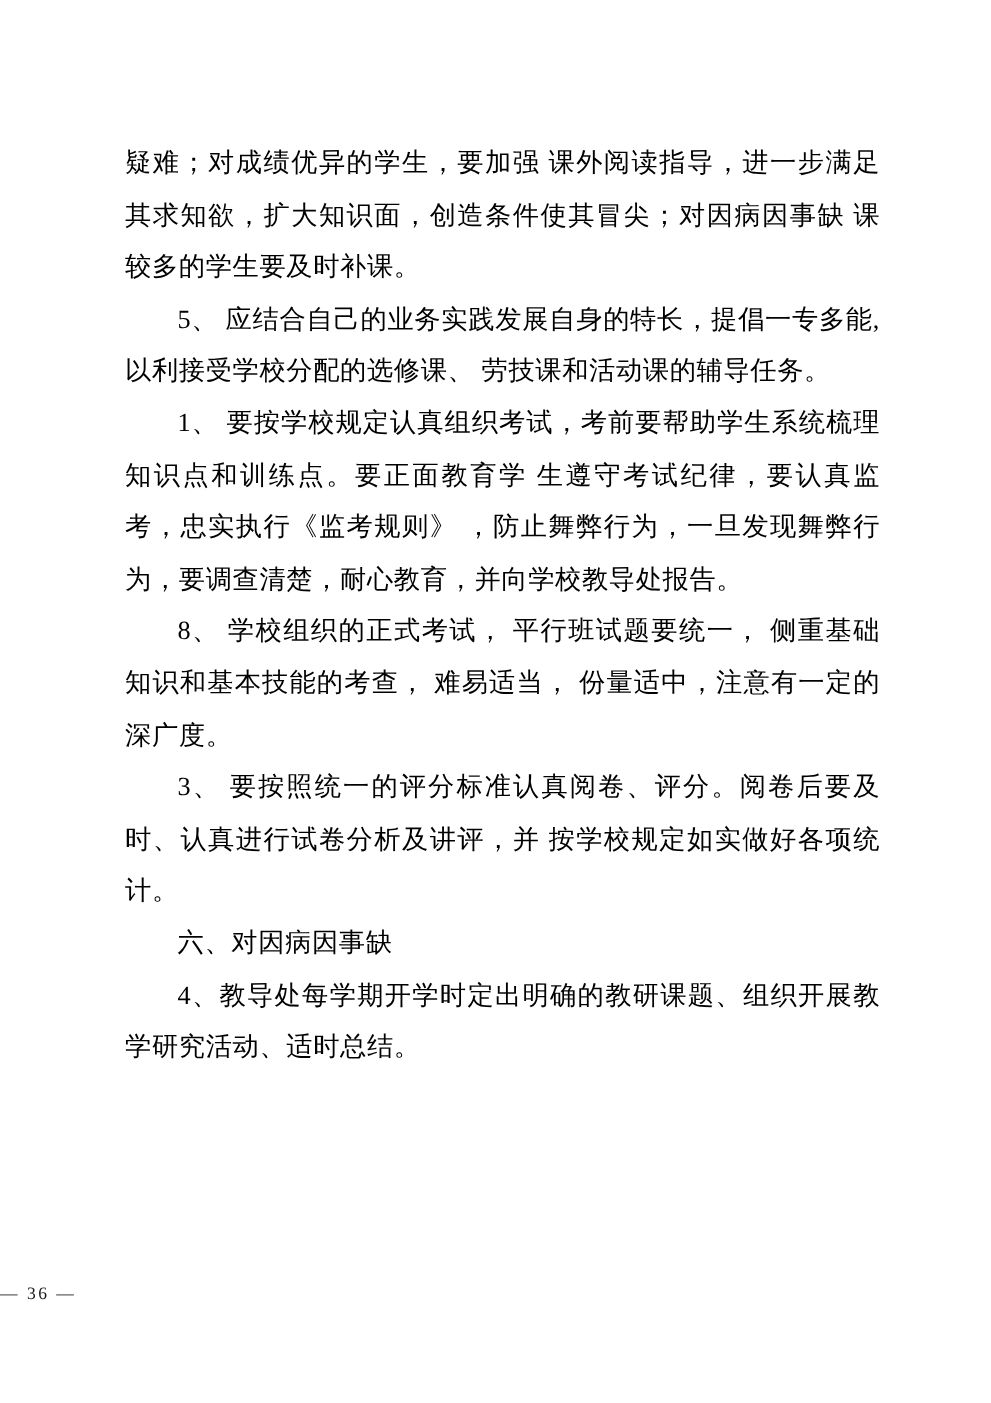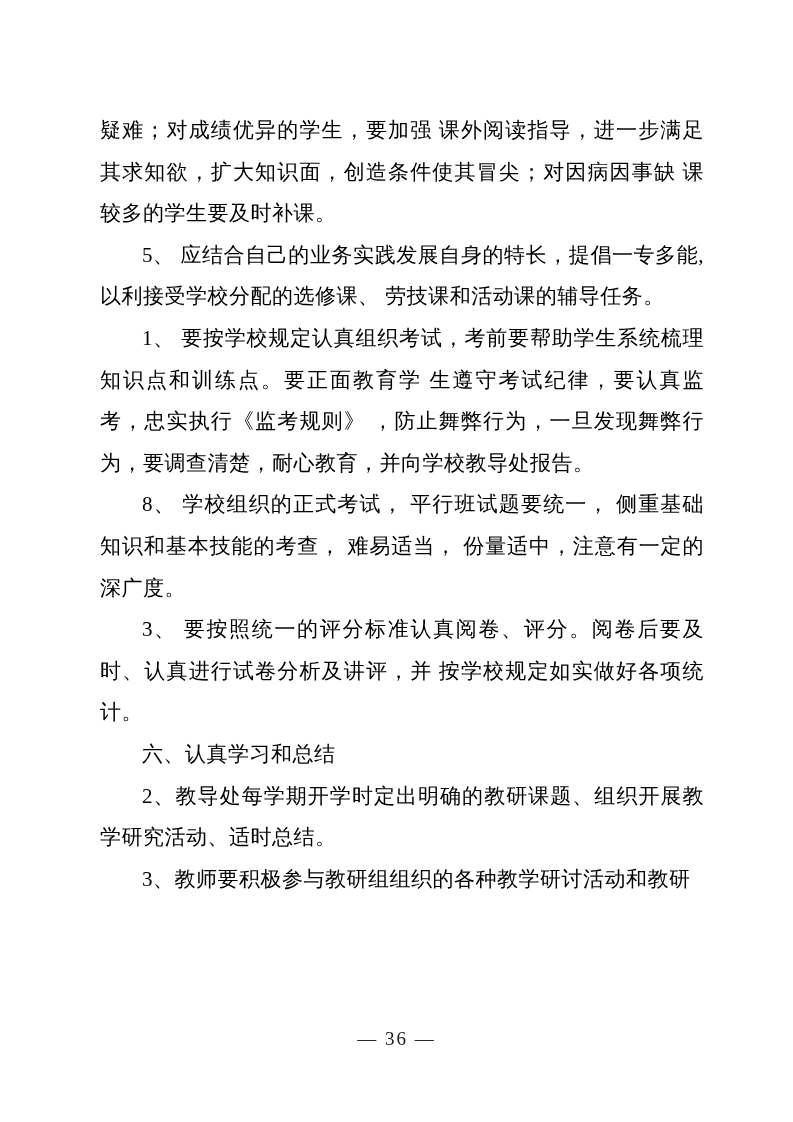--- a/index.html
+++ b/index.html
@@ -31,37 +31,36 @@
     padding: 0;
   }
   .doc-body p.indent {
     text-indent: 2em;
   }
   .page-footer {
     position: absolute;
     left: 0;
     top: 1028px;
     width: 100%;
-    text-align: center;
-    font-size: 19px;
+    text-align: left;
+    font-size: 14px;
     color: #1a1a1a;
     letter-spacing: 2px;
   }
 </style>
 </head>
 <body>
 
 <div class="page">
 
   <div class="doc-body">
     <p>疑难；对成绩优异的学生，要加强 课外阅读指导，进一步满足其求知欲，扩大知识面，创造条件使其冒尖；对因病因事缺 课较多的学生要及时补课。</p>
     <p class="indent">5、 应结合自己的业务实践发展自身的特长，提倡一专多能,以利接受学校分配的选修课、 劳技课和活动课的辅导任务。</p>
     <p class="indent">1、 要按学校规定认真组织考试，考前要帮助学生系统梳理知识点和训练点。要正面教育学 生遵守考试纪律，要认真监考，忠实执行《监考规则》 ，防止舞弊行为，一旦发现舞弊行为，要调查清楚，耐心教育，并向学校教导处报告。</p>
     <p class="indent">8、 学校组织的正式考试， 平行班试题要统一， 侧重基础知识和基本技能的考查， 难易适当， 份量适中，注意有一定的深广度。</p>
     <p class="indent">3、 要按照统一的评分标准认真阅卷、评分。阅卷后要及时、认真进行试卷分析及讲评，并 按学校规定如实做好各项统计。</p>
-    <p class="indent">六、认真学习和总结</p>
-    <p class="indent">2、教导处每学期开学时定出明确的教研课题、组织开展教学研究活动、适时总结。</p>
-    <p class="indent">3、教师要积极参与教研组组织的各种教学研讨活动和教研</p>
+    <p class="indent">六、对因病因事缺</p>
+    <p class="indent">4、教导处每学期开学时定出明确的教研课题、组织开展教学研究活动、适时总结。</p>
   </div>
 
   <div class="page-footer">— 36 —</div>
 
 </div>
 
 </body></html>

